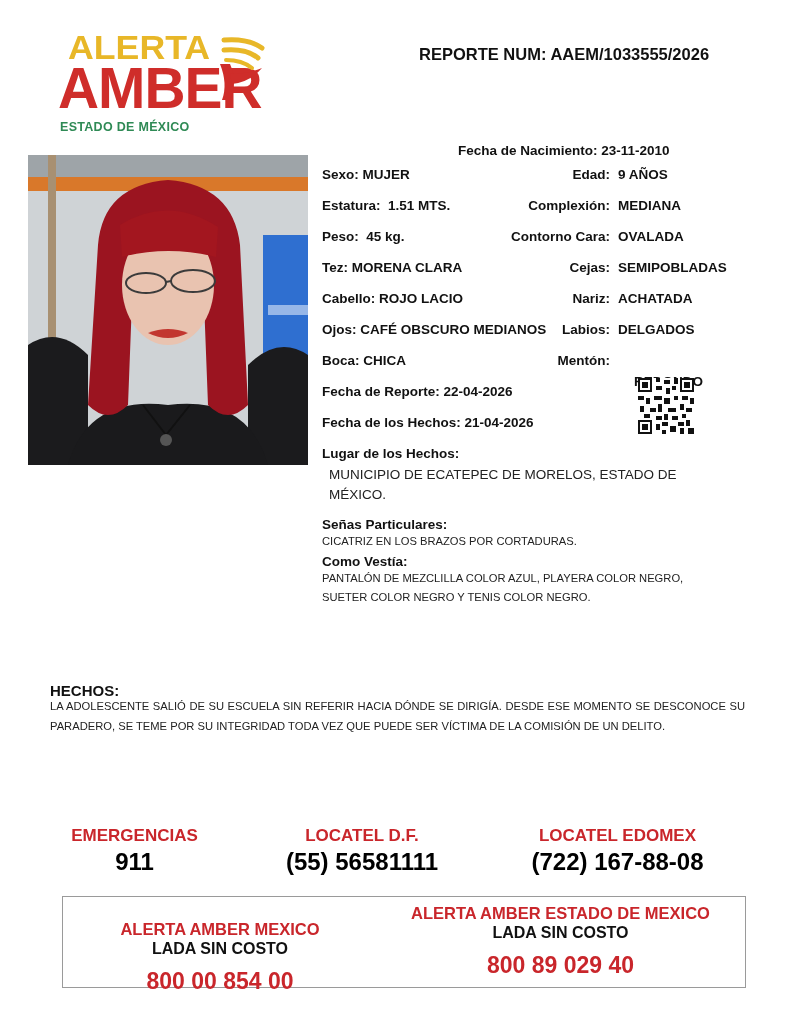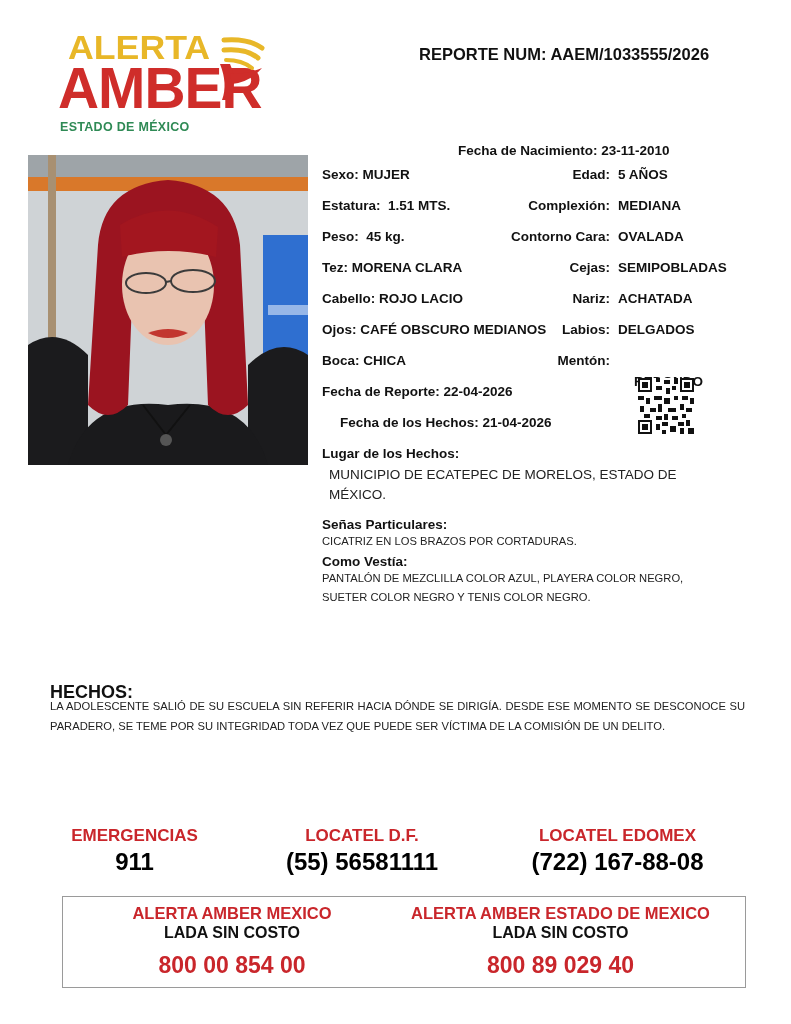--- a/index.html
+++ b/index.html
@@ -22,21 +22,21 @@
   .f { position: absolute; font-weight: bold; font-size: 13.5px; color: #111; white-space: nowrap; }
   .f .v { font-weight: bold; }
   .rt { text-align: right; }
 
   .qr { position: absolute; left: 638px; top: 378px; width: 56px; height: 56px; }
 
   .plain { position: absolute; font-size: 13.5px; line-height: 20px; color: #222; }
   .sec-h { position: absolute; font-weight: bold; font-size: 13.5px; color: #111; }
   .small { position: absolute; font-size: 11.2px; line-height: 19px; color: #222; }
 
-  .hechos-h { position: absolute; left: 50px; top: 682px; font-weight: bold; font-size: 18px; color: #111; }
+  .hechos-h { position: absolute; left: 50px; top: 682px; font-weight: bold; font-size: 15px; color: #111; }
   .hechos-t { position: absolute; left: 50px; top: 696px; width: 695px; font-size: 11.2px; line-height: 20px; color: #222; text-align: justify; text-align-last: left; }
 
   .contact { position: absolute; text-align: center; }
   .contact .lbl { font-weight: bold; font-size: 17px; color: #c9262b; }
   .contact .num { font-weight: bold; font-size: 24px; color: #000000; margin-top: 2px; }
 
   .box { position: absolute; left: 62px; top: 896px; width: 684px; height: 92px; border: 1px solid #9a9a9a; }
   .bcol { position: absolute; top: 6px; text-align: center; }
   .bcol .t1 { font-weight: bold; font-size: 16.5px; color: #c9262b; line-height: 20px; }
   .bcol .t2 { font-weight: bold; font-size: 16px; color: #111; line-height: 19px; }
@@ -93,21 +93,21 @@
   <span class="v">23-11-2010</span>
 </div>
 
 <div class="f" style="left:322px; top:167px;">
   <span>Sexo:</span>
   <span class="v">MUJER</span>
 </div>
 <div class="f rt" style="left:420px; width:190px; top:167px;">
   <span>Edad:</span>
 </div>
-<div class="f" style="left:618px; top:167px;">5 AÑOS</div>
+<div class="f" style="left:618px; top:167px;">9 AÑOS</div>
 
 <div class="f" style="left:322px; top:198px;">
   <span>Estatura:</span>&nbsp;
   <span class="v">1.51 MTS.</span>
 </div>
 <div class="f rt" style="left:420px; width:190px; top:198px;">Complexión:</div>
 <div class="f" style="left:618px; top:198px;">MEDIANA</div>
 
 <div class="f" style="left:322px; top:229px;">
   <span>Peso:</span>&nbsp;
@@ -142,21 +142,21 @@
   <span class="v">CHICA</span>
 </div>
 <div class="f rt" style="left:420px; width:190px; top:353px;">Mentón:</div>
 <div class="f" style="left:618px; top:374px;margin-left:16px;">REDONDO</div>
 
 <div class="f" style="left:322px; top:384px;">
   <span>Fecha de Reporte:</span>
   <span class="v">22-04-2026</span>
 </div>
 
-<div class="f" style="left:340px; top:415px;">
+<div class="f" style="left:322px; top:415px;">
   <span>Fecha de los Hechos:</span>
   <span class="v">21-04-2026</span>
 </div>
 
 <div class="qr">
   <svg width="56" height="56" viewBox="0 0 28 28" shape-rendering="crispEdges">
     <rect width="28" height="28" fill="#fff"></rect>
     <g fill="#111">
       <rect x="0" y="0" width="7" height="7"></rect>
         <rect x="1" y="1" width="5" height="5" fill="#fff"></rect>
@@ -228,21 +228,21 @@
 <div class="contact" style="left:262px; width:200px; top:826px;">
   <div class="lbl">LOCATEL D.F.</div>
   <div class="num">(55) 56581111</div>
 </div>
 <div class="contact" style="left:510px; width:215px; top:826px;">
   <div class="lbl">LOCATEL EDOMEX</div>
   <div class="num">(722) 167-88-08</div>
 </div>
 
 <div class="box">
-  <div class="bcol" style="left:24px; width:290px;">
+  <div class="bcol" style="left:12px; width:290px;margin-top:16px;">
     <div class="t1">ALERTA AMBER MEXICO</div>
     <div class="t2">LADA SIN COSTO</div>
     <div class="t3">800 00 854 00</div>
   </div>
   <div class="bcol" style="left:320px; width:355px;">
     <div class="t1">ALERTA AMBER ESTADO DE MEXICO</div>
     <div class="t2">LADA SIN COSTO</div>
     <div class="t3">800 89 029 40</div>
   </div>
 </div>

